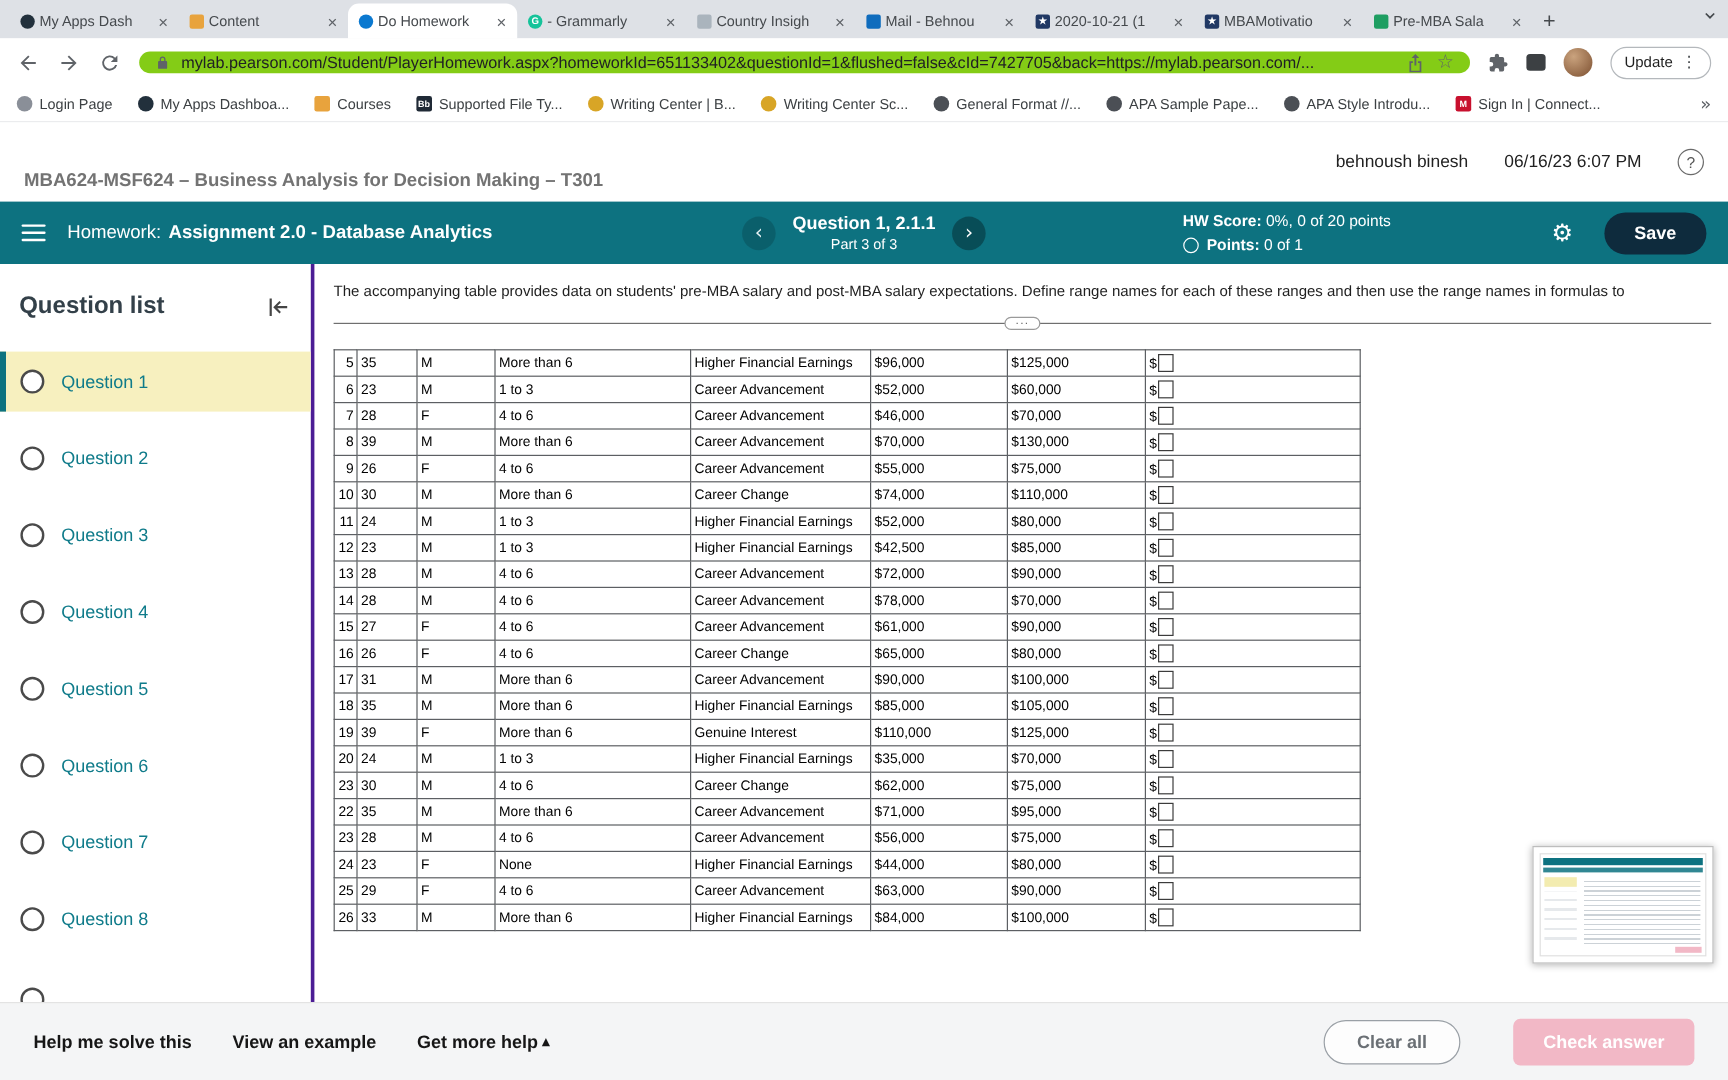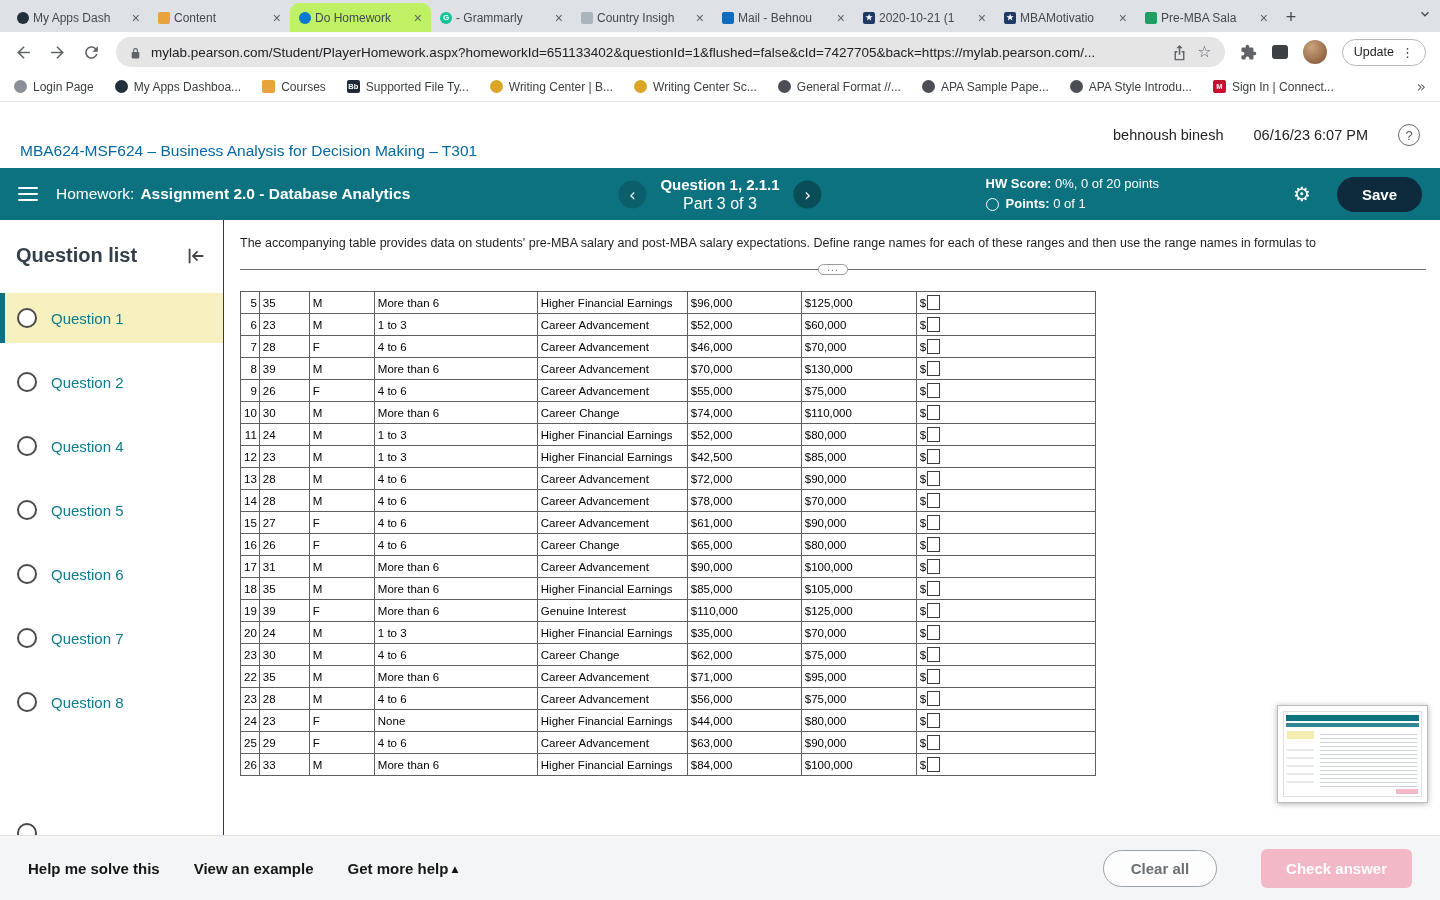--- a/index.html
+++ b/index.html
@@ -10,34 +10,34 @@
     overflow: hidden; position: relative;
     --teal: #0d7280; --selected: #f7f0bf; --link: #0f7b8a;
     --save: #0e2b3d; --pink: #f2b8c6;
   }
   .sym { font-family: "DejaVu Sans", sans-serif; }
 
   
   .tab-strip { height: 32px; background: #dee1e6; display: flex; align-items: flex-end; padding: 0 8px; }
   .tabs { display: flex; }
   .tab { width: 141px; height: 29px; display: flex; align-items: center; gap: 4px; padding: 0 9px; font-size: 12px; color: #45494d; border-radius: 9px 9px 0 0; }
-  .tab.active { background: #bef264; }
+  .tab.active { background: #ffffff; }
   .tab-title { flex: 1; white-space: nowrap; overflow: hidden; }
   .tab-close { font-size: 14px; color: #5f6368; flex: none; }
   .favicon { width: 12px; height: 12px; flex: none; display: flex; align-items: center; justify-content: center; font-size: 8px; font-weight: bold; color: #fff; }
   .favicon.circle { border-radius: 50%; }
   .favicon.square { border-radius: 2px; }
   .new-tab { width: 28px; height: 28px; margin-bottom: 1px; display: flex; align-items: center; justify-content: center; font-size: 18px; color: #45494d; }
   .strip-chevron { margin-left: auto; margin-bottom: 7px; color: #45494d; }
 
   
   .toolbar { height: 40px; background: #fff; display: flex; align-items: center; padding: 0 14px; gap: 15px; }
   .nav-icon { width: 19px; height: 19px; color: #5f6368; flex: none; }
   .nav-icon svg { width: 100%; height: 100%; }
-  .omnibox { flex: 1; min-width: 0; height: 30px; background: #e5e5e5; border-radius: 15px; display: flex; align-items: center; padding: 0 13px; gap: 9px; }
+  .omnibox { flex: 1; min-width: 0; height: 18px; background: #84cc16; border-radius: 15px; display: flex; align-items: center; padding: 0 13px; gap: 9px; }
   .lock { width: 13px; height: 13px; color: #5f6368; flex: none; }
   .lock svg { width: 100%; height: 100%; }
   .omni-url { flex: 1; font-size: 13.5px; color: #202124; white-space: nowrap; overflow: hidden; }
   .omni-icon { width: 17px; height: 17px; color: #5f6368; flex: none; }
   .omni-icon svg { width: 100%; height: 100%; }
   .star-glyph { font-size: 16px; color: #5f6368; line-height: 1; }
   .panel-icon { width: 16px; height: 14px; background: #3c4043; border-radius: 3px; flex: none; }
   .avatar { width: 24px; height: 24px; border-radius: 50%; background: radial-gradient(circle at 35% 30%, #caa37e, #7c4f30); flex: none; }
   .update-pill { display: flex; align-items: center; gap: 7px; border: 1px solid #b4b8bc; border-radius: 15px; padding: 5px 11px; font-size: 12.5px; color: #1f1f1f; }
   .kebab { font-size: 13px; color: #3c4043; }
@@ -45,46 +45,46 @@
   
   .bookmarks { height: 30px; background: #fff; border-bottom: 1px solid #e6e8ea; display: flex; align-items: center; padding: 0 14px; gap: 21px; font-size: 12px; color: #3c4043; }
   .bm { display: flex; align-items: center; gap: 6px; white-space: nowrap; }
   .bm-icon { width: 13px; height: 13px; display: flex; align-items: center; justify-content: center; font-size: 7.5px; font-weight: bold; color: #fff; flex: none; }
   .bm-icon.circle { border-radius: 50%; }
   .bm-icon.square { border-radius: 2px; }
   .bm-overflow { margin-left: auto; font-size: 15px; color: #5f6368; }
 
   
   .course-header { height: 66px; background: #fff; display: flex; align-items: center; padding: 0 20px; }
-  .course-title { font-size: 15.5px; font-weight: normal; color: #0369a1; margin-top: 32px; }
+  .course-title { font-size: 15.5px; font-weight: bold; color: #737373; margin-top: 32px; }
   .ch-right { margin-left: auto; display: flex; align-items: center; gap: 30px; font-size: 14.5px; color: #222; }
   .help-circle { width: 22px; height: 22px; border: 1.5px solid #6a6a6a; border-radius: 50%; display: flex; align-items: center; justify-content: center; font-size: 13px; color: #555; }
 
   
   .hw-bar { height: 52px; background: var(--teal); color: #fff; display: flex; align-items: center; padding: 12px 18px; position: relative; }
   .hamburger { width: 20px; display: flex; flex-direction: column; gap: 4px; margin-right: 18px; flex: none; }
   .hamburger span { height: 2px; background: #fff; border-radius: 1px; }
   .hw-left { font-size: 15.5px; white-space: nowrap; }
   .hw-title { font-weight: bold; margin-left: 6px; }
   .hw-center { position: absolute; left: 50%; top: 50%; transform: translate(-50%,-50%); display: flex; align-items: center; gap: 14px; }
   .nav-circle { width: 28px; height: 28px; border-radius: 50%; background: rgba(0,0,0,0.16); display: flex; align-items: center; justify-content: center; font-size: 17px; color: #e8f3f5; flex: none; }
   .nav-circle.next { background: rgba(0,0,0,0.32); color: #fff; }
   .q-label { font-weight: bold; font-size: 15px; text-align: right; }
-  .part-label { font-size: 16px; text-align: center; margin-top: 2px; }
+  .part-label { font-size: 12px; text-align: center; margin-top: 2px; }
   .hw-right { margin-left: auto; display: flex; align-items: center; gap: 26px; }
   .score-block { font-size: 13px; line-height: 1.55; margin-right: 108px; white-space: nowrap; }
   .points-row { display: flex; align-items: center; gap: 7px; }
   .points-circle { width: 13px; height: 13px; border: 1.5px solid #fff; border-radius: 50%; flex: none; }
   .bold { font-weight: bold; }
   .gear { font-size: 20px; color: #fff; line-height: 1; }
   .save-btn { background: var(--save); color: #fff; font-weight: bold; font-size: 15px; border: none; border-radius: 18px; padding: 9px 25px; font-family: inherit; }
 
   
   .content { display: flex; height: 615px; overflow: hidden; }
-  .sidebar { width: 224px; flex: none; border-right: 1px solid #4c1d95; padding-top: 24px; overflow: hidden; position: relative; }
+  .sidebar { width: 262px; flex: none; border-right: 3px solid #4c1d95; padding-top: 24px; overflow: hidden; position: relative; }
   .ql-header { display: flex; align-items: center; padding: 0 16px; margin-bottom: 26px; }
   .ql-title { font-size: 20px; font-weight: bold; color: #334049; flex: 1; }
   .collapse-icon { width: 22px; height: 22px; color: #454545; }
   .collapse-icon svg { width: 100%; height: 100%; }
   .q-item { height: 50px; display: flex; align-items: center; gap: 14px; padding-left: 17px; margin-bottom: 14px; }
   .q-item.selected { background: var(--selected); border-left: 5px solid var(--teal); padding-left: 12px; }
   .q-radio { width: 20px; height: 20px; border: 2px solid #4a4a4a; border-radius: 50%; background: #fff; flex: none; }
   .q-label-text { font-size: 15px; color: var(--link); }
   .q-partial { position: absolute; left: 17px; top: 603px; }
 
@@ -315,20 +315,24 @@
         <div class="q-item selected">
           <span class="q-radio"></span>
           <span class="q-label-text">Question 1</span>
         </div>
         <div class="q-item">
           <span class="q-radio"></span>
           <span class="q-label-text">Question 2</span>
         </div>
         <div class="q-item">
           <span class="q-radio"></span>
+          <span class="q-label-text">Question 3</span>
+        </div>
+        <div class="q-item">
+          <span class="q-radio"></span>
           <span class="q-label-text">Question 4</span>
         </div>
         <div class="q-item">
           <span class="q-radio"></span>
           <span class="q-label-text">Question 5</span>
         </div>
         <div class="q-item">
           <span class="q-radio"></span>
           <span class="q-label-text">Question 6</span>
         </div>

